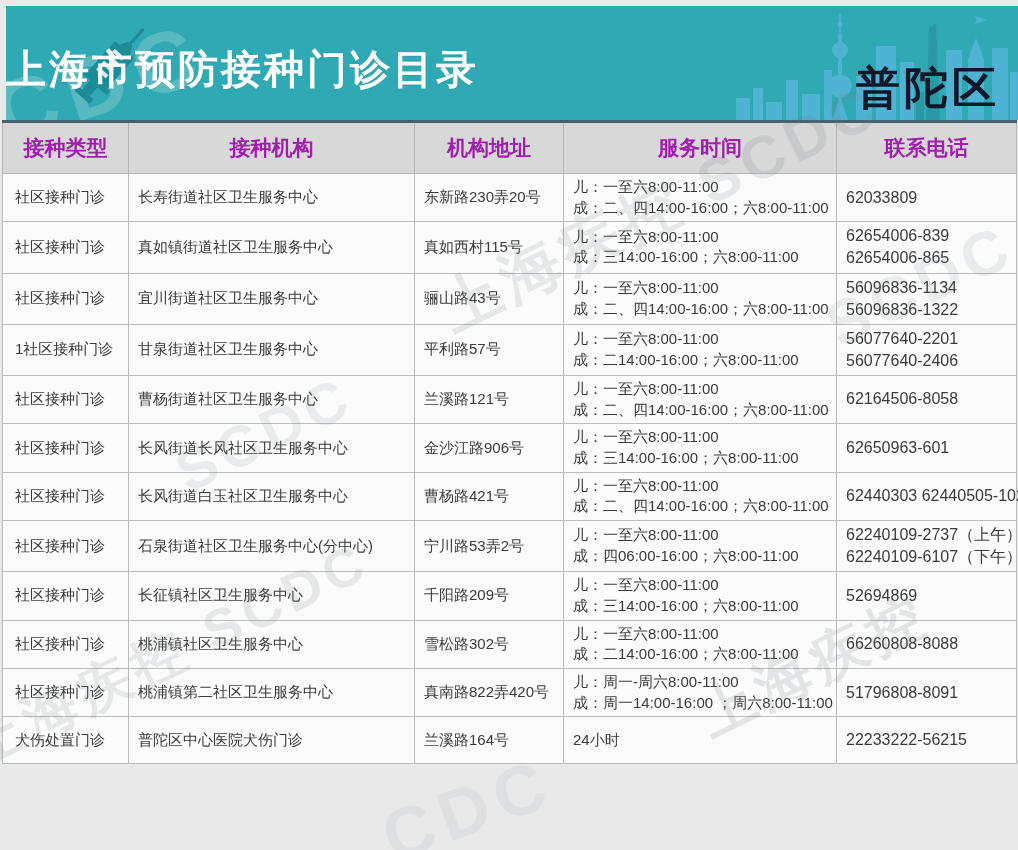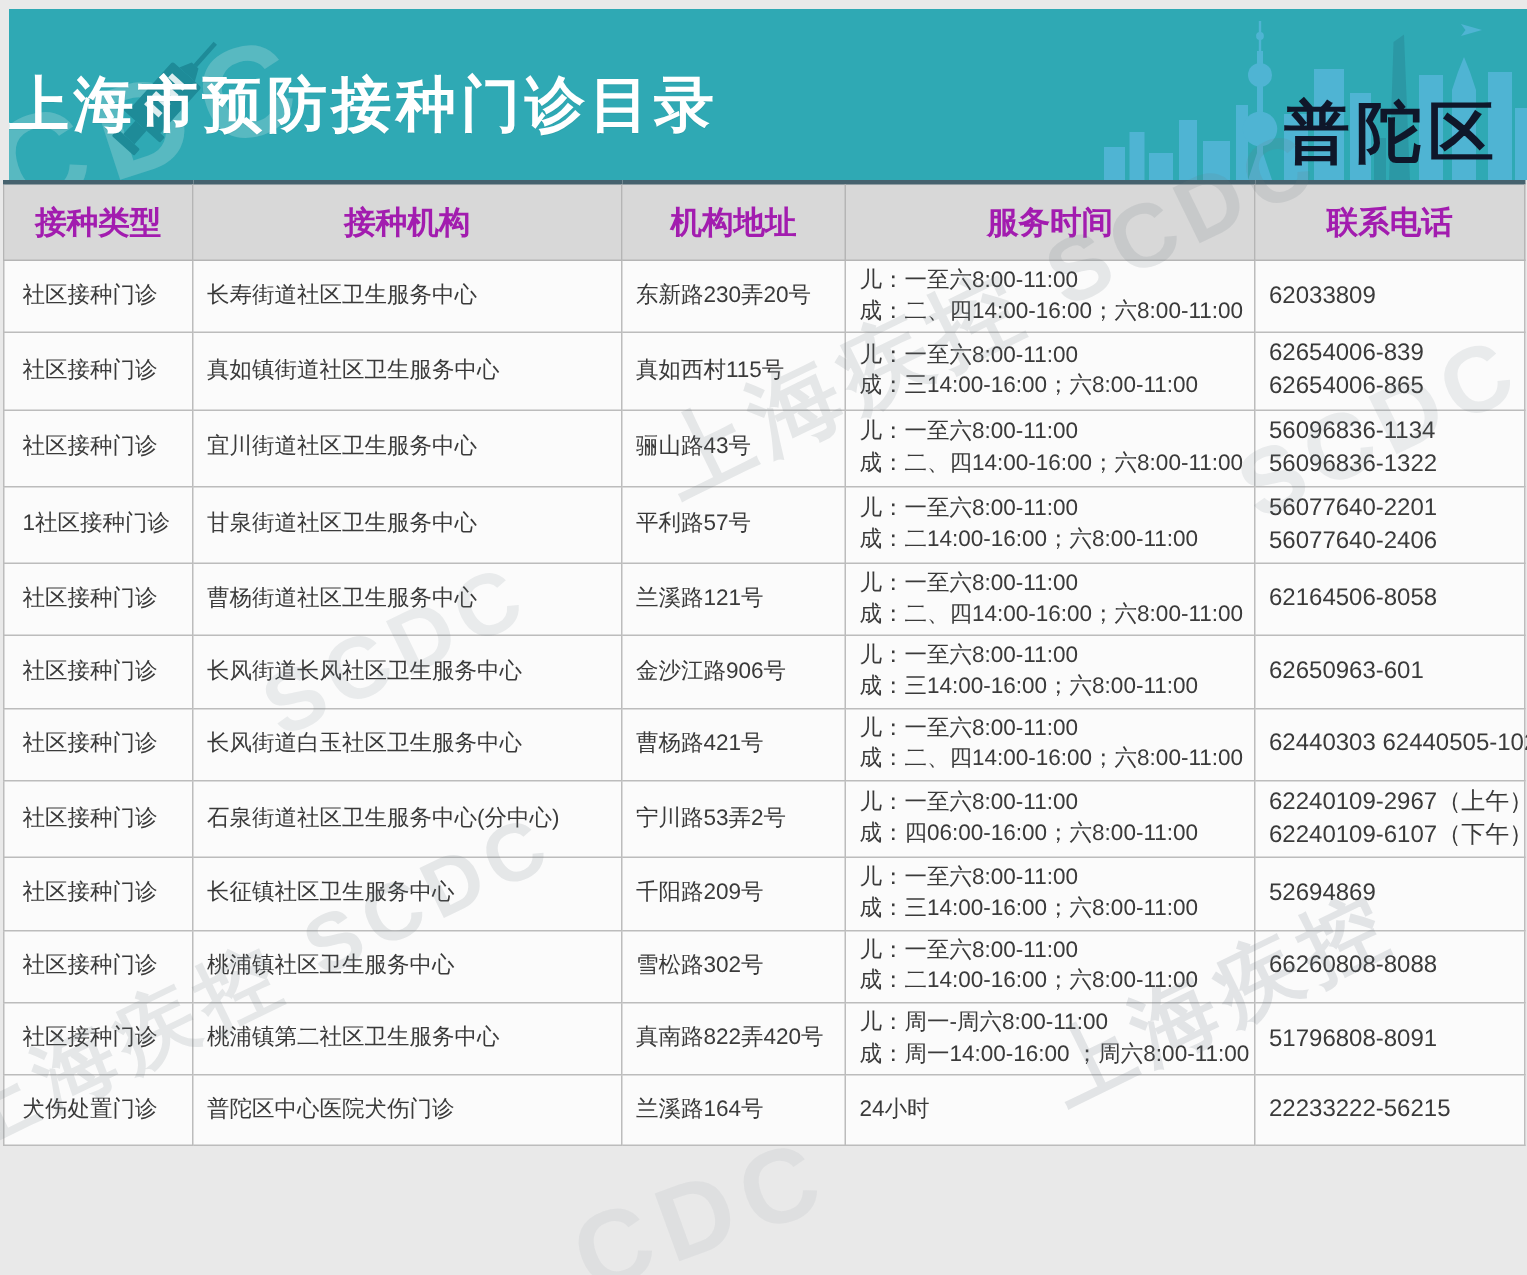--- a/index.html
+++ b/index.html
@@ -289,21 +289,21 @@
             <div>石泉街道社区卫生服务中心(分中心)</div>
           </td>
           <td class="c-address">
             <div>宁川路53弄2号</div>
           </td>
           <td class="c-hours">
             <div>儿：一至六8:00-11:00</div>
             <div>成：四06:00-16:00；六8:00-11:00</div>
           </td>
           <td class="c-phone">
-            <div>62240109-2967（上午）</div>
+            <div>62240109-2737（上午）</div>
             <div>62240109-6107（下午）</div>
           </td>
         </tr>
         <tr>
           <td class="c-type">
             <div>社区接种门诊</div>
           </td>
           <td class="c-org">
             <div>长征镇社区卫生服务中心</div>
           </td>

